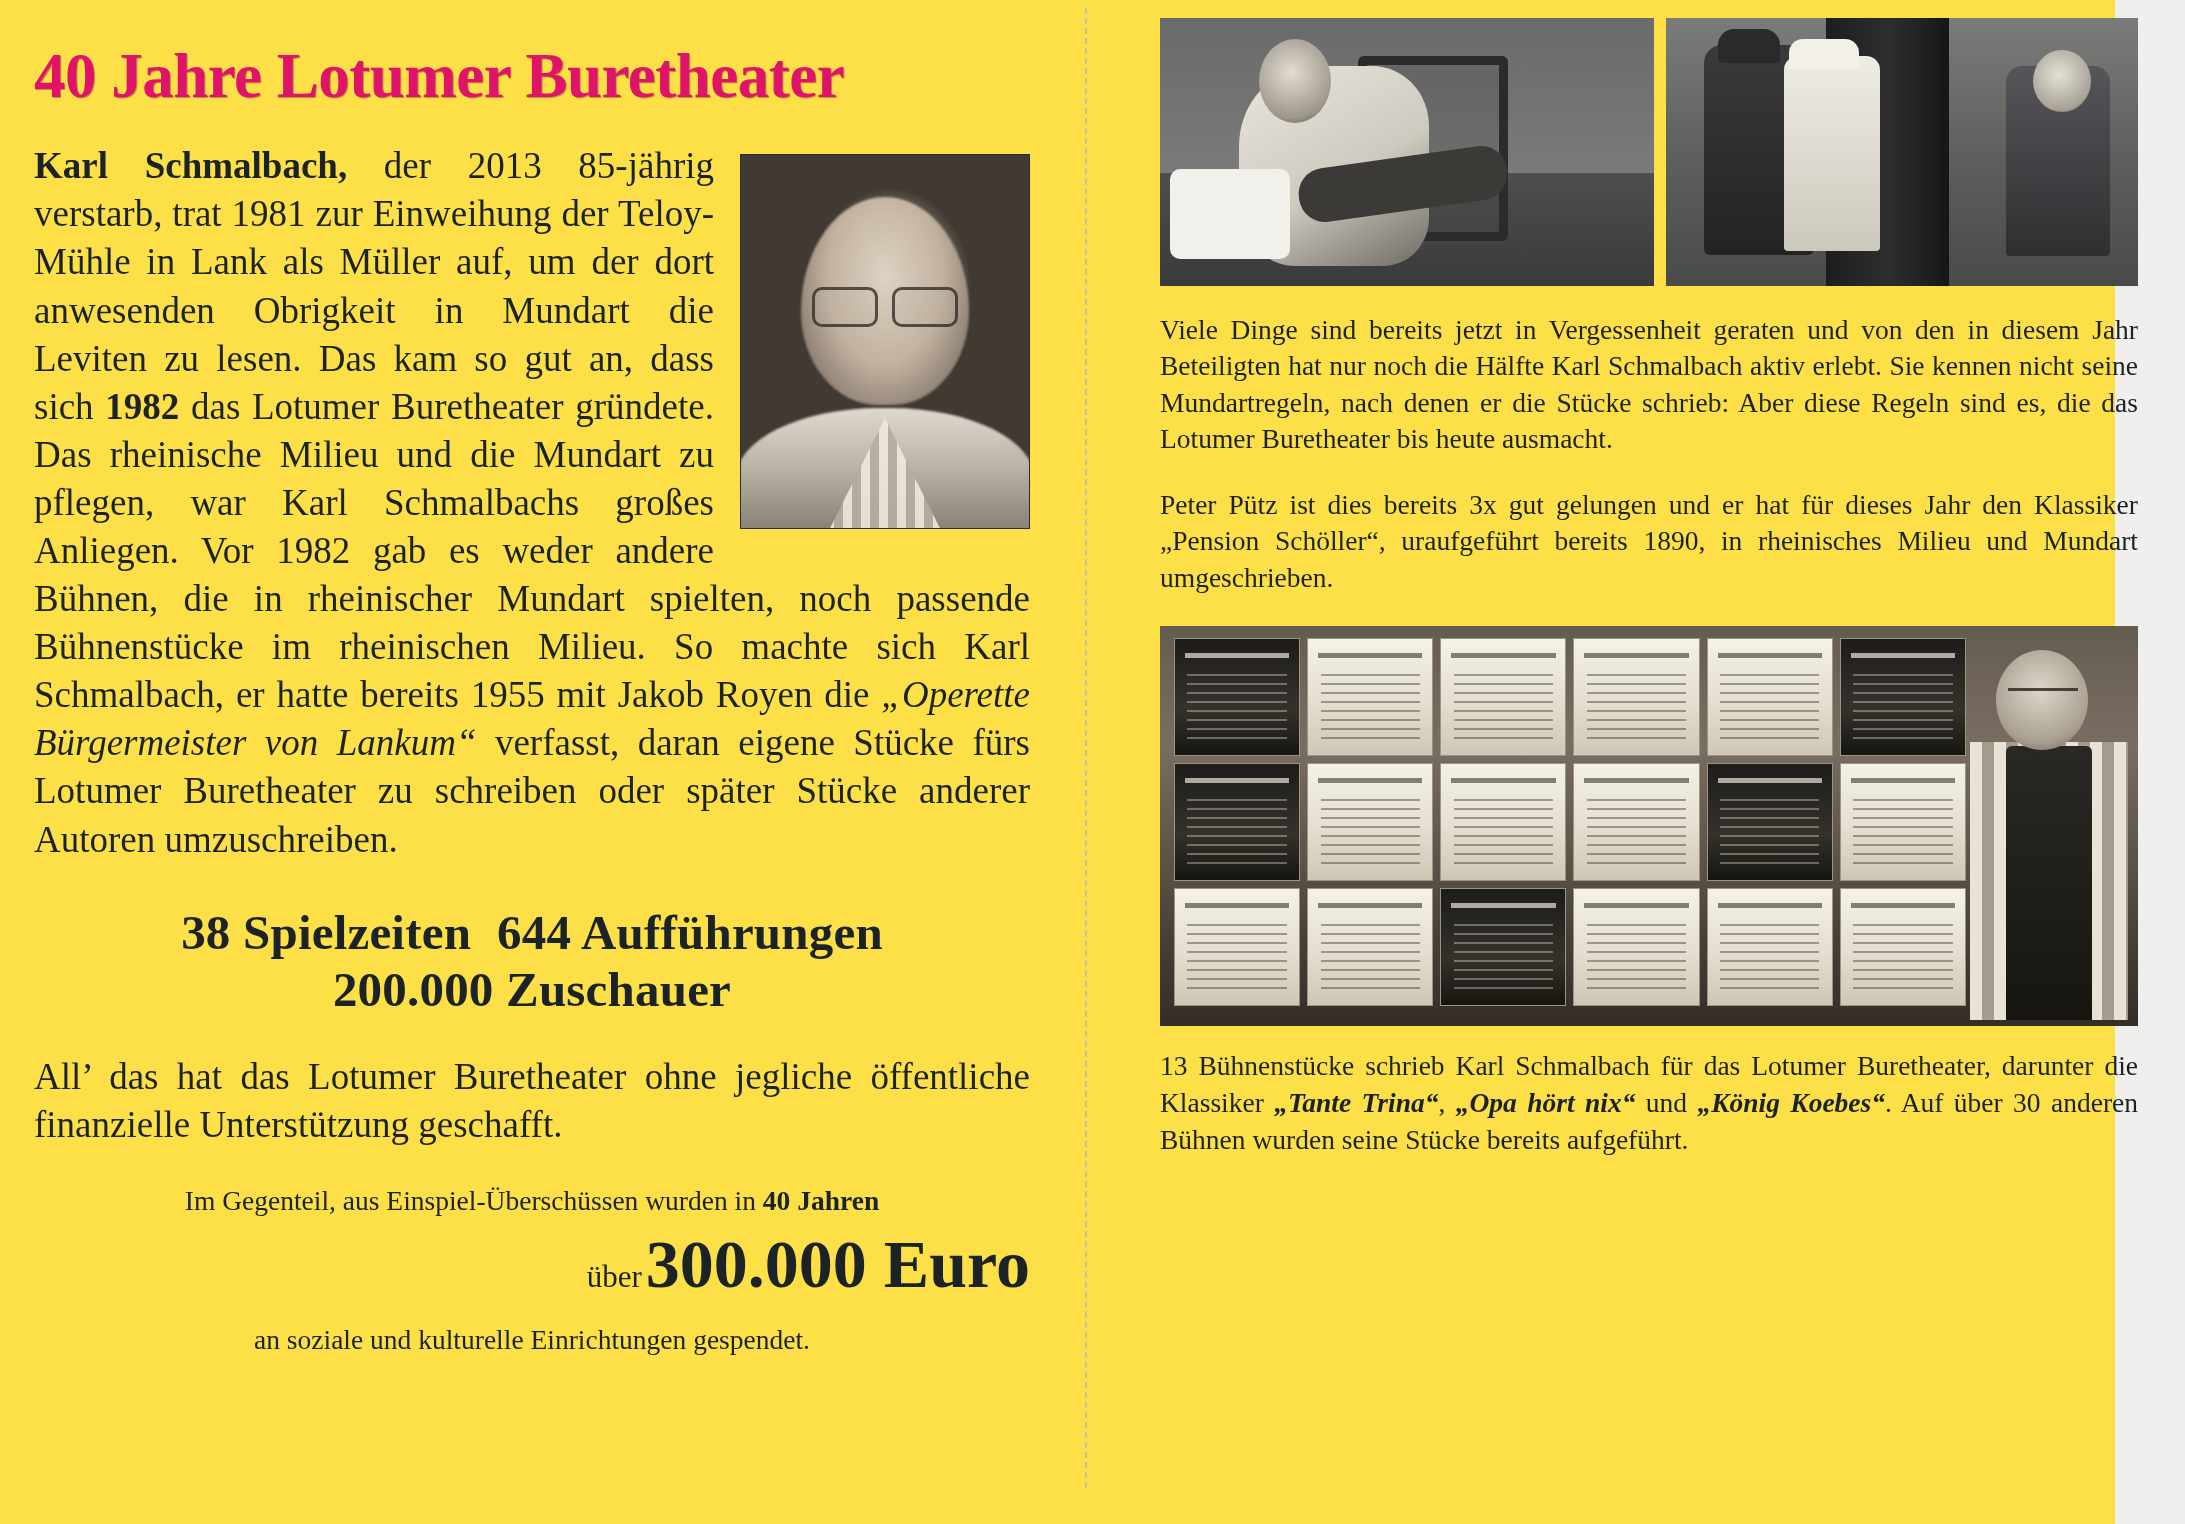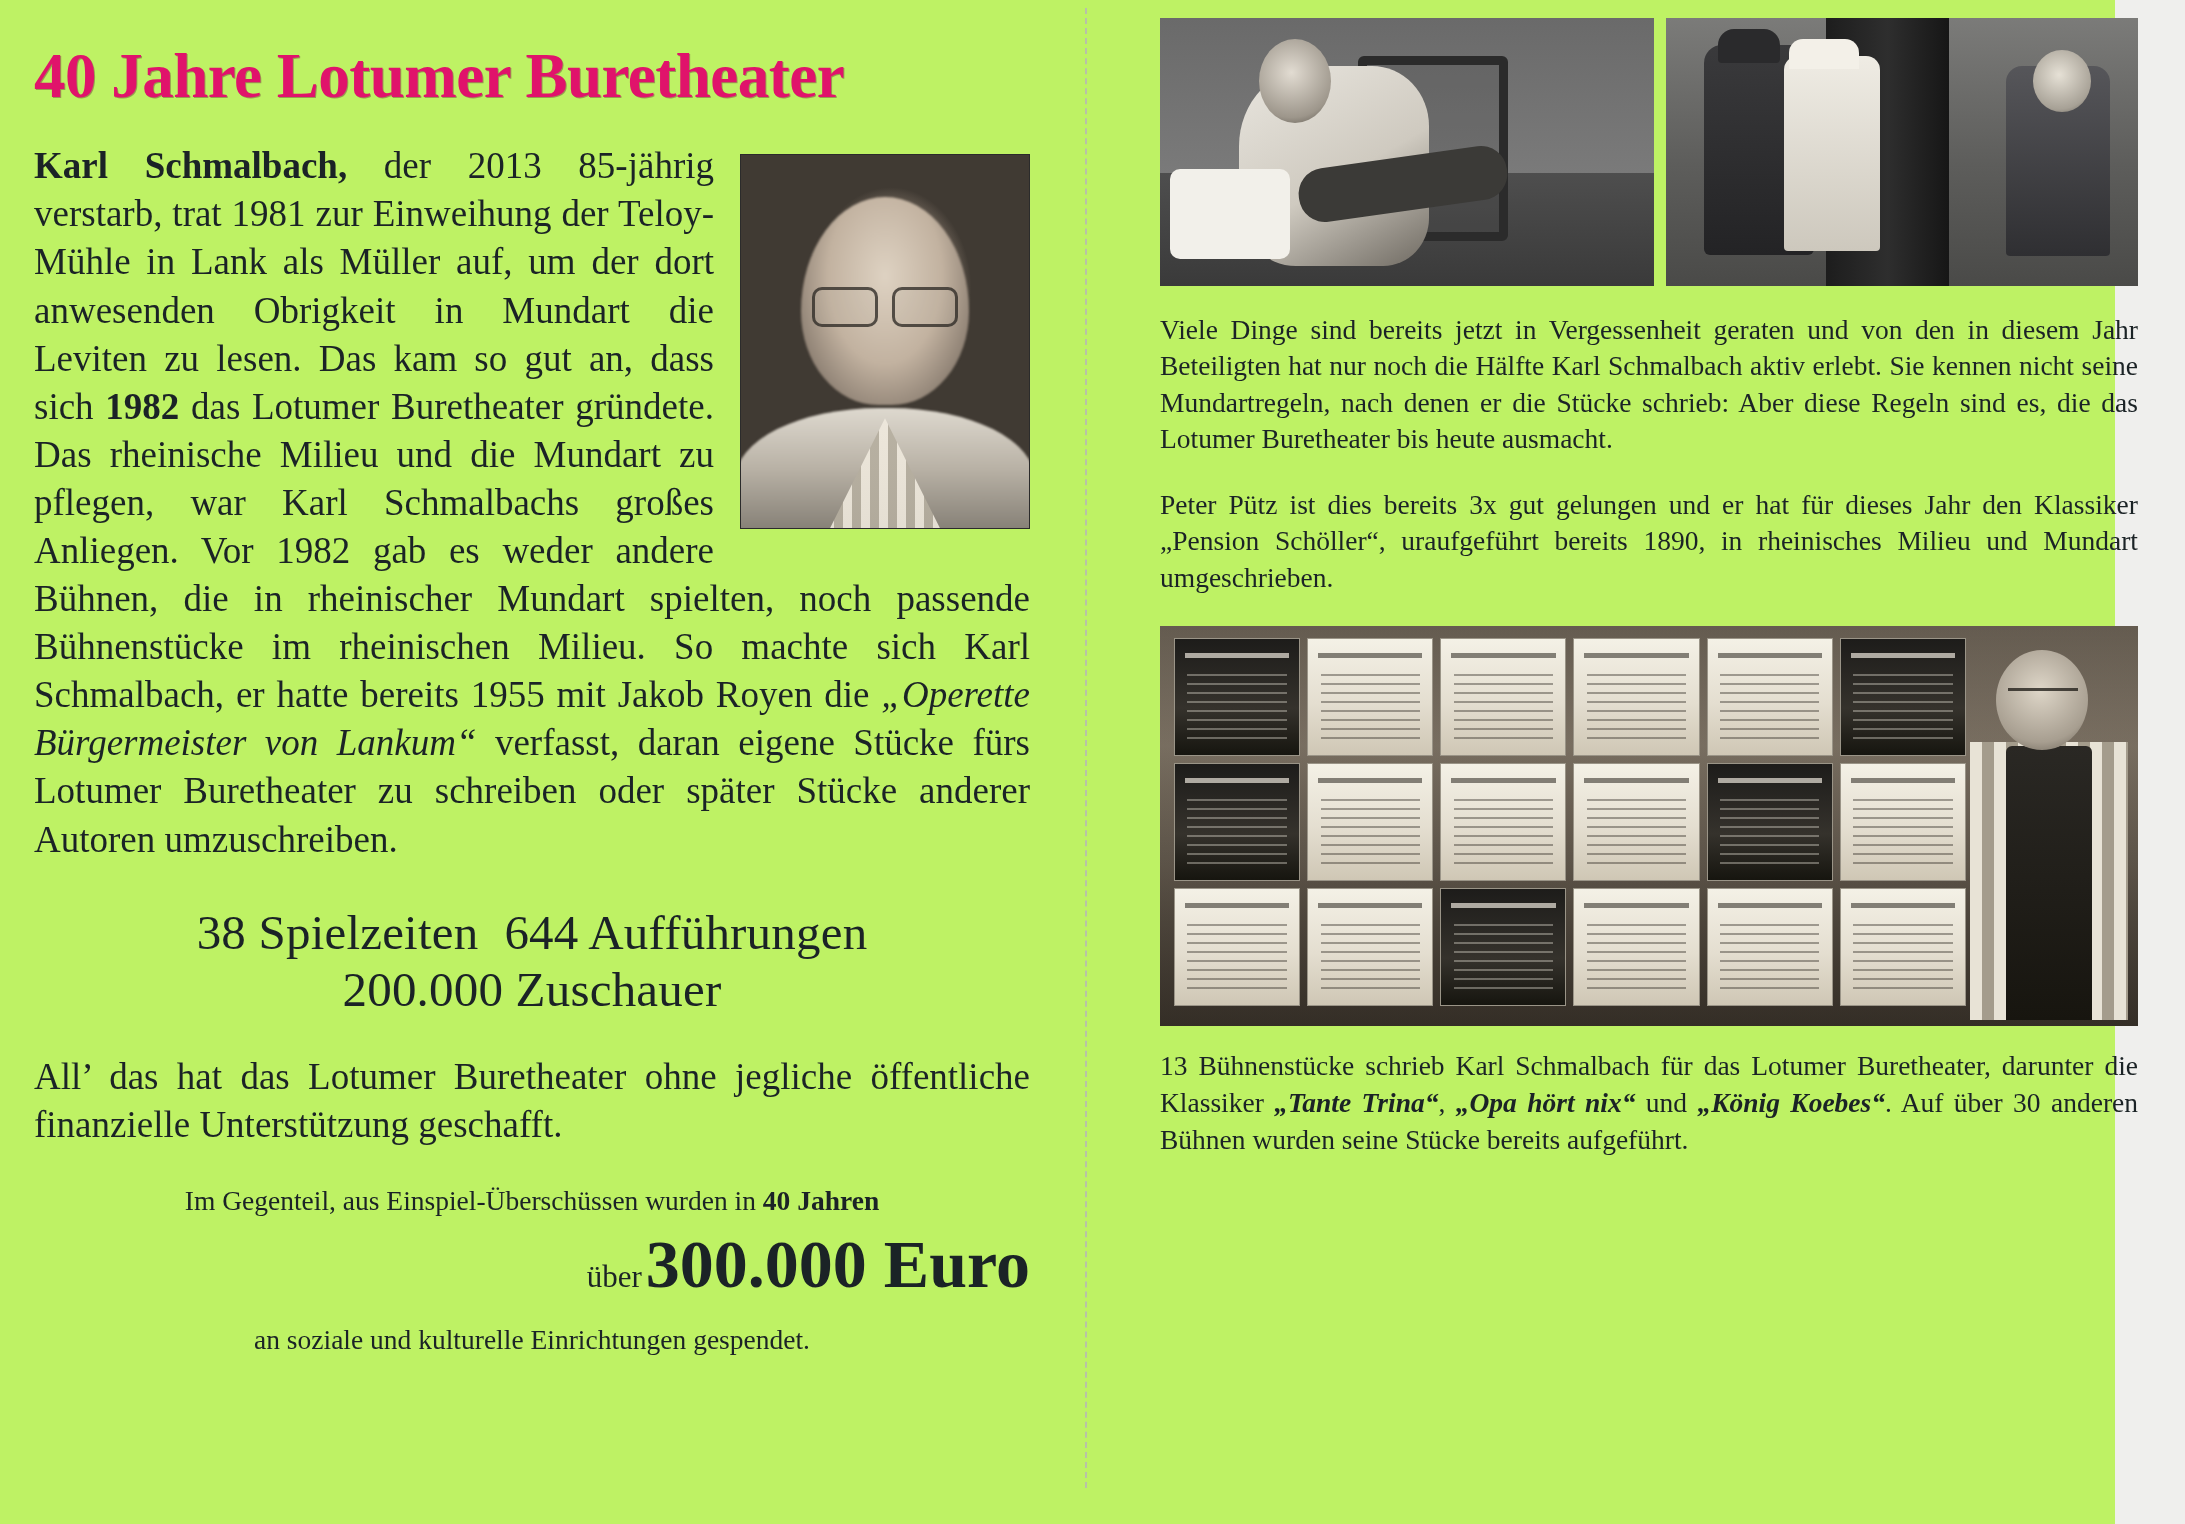--- a/index.html
+++ b/index.html
@@ -10,21 +10,21 @@
     background: #efefed;
     font-family: "Liberation Serif", "DejaVu Serif", serif;
     color: #1b2326;
     overflow: hidden;
   }
 
   .page {
     position: relative;
     width: 2115px;
     height: 1524px;
-    background: #bef264;
+    background: #fde047;
   }
 
   
   .column-divider {
     position: absolute;
     left: 1085px;
     top: 8px;
     width: 0;
     height: 1480px;
     border-left: 2px dashed #b9b9b5;
@@ -120,21 +120,21 @@
   }
   p.body.tight { margin-bottom: 22px; }
   .b { font-weight: bold; }
   .i { font-style: italic; }
 
   .stats-block {
     text-align: center;
     margin: 40px 0 34px 0;
   }
   .stats-line {
-    font-weight: normal;
+    font-weight: bold;
     font-size: 49px;
     line-height: 1.18;
     letter-spacing: .2px;
     white-space: nowrap;
   }
   .stats-line .gap { display: inline-block; width: 26px; }
 
   .euro-intro {
     font-size: 27.5px;
     line-height: 1.3;

